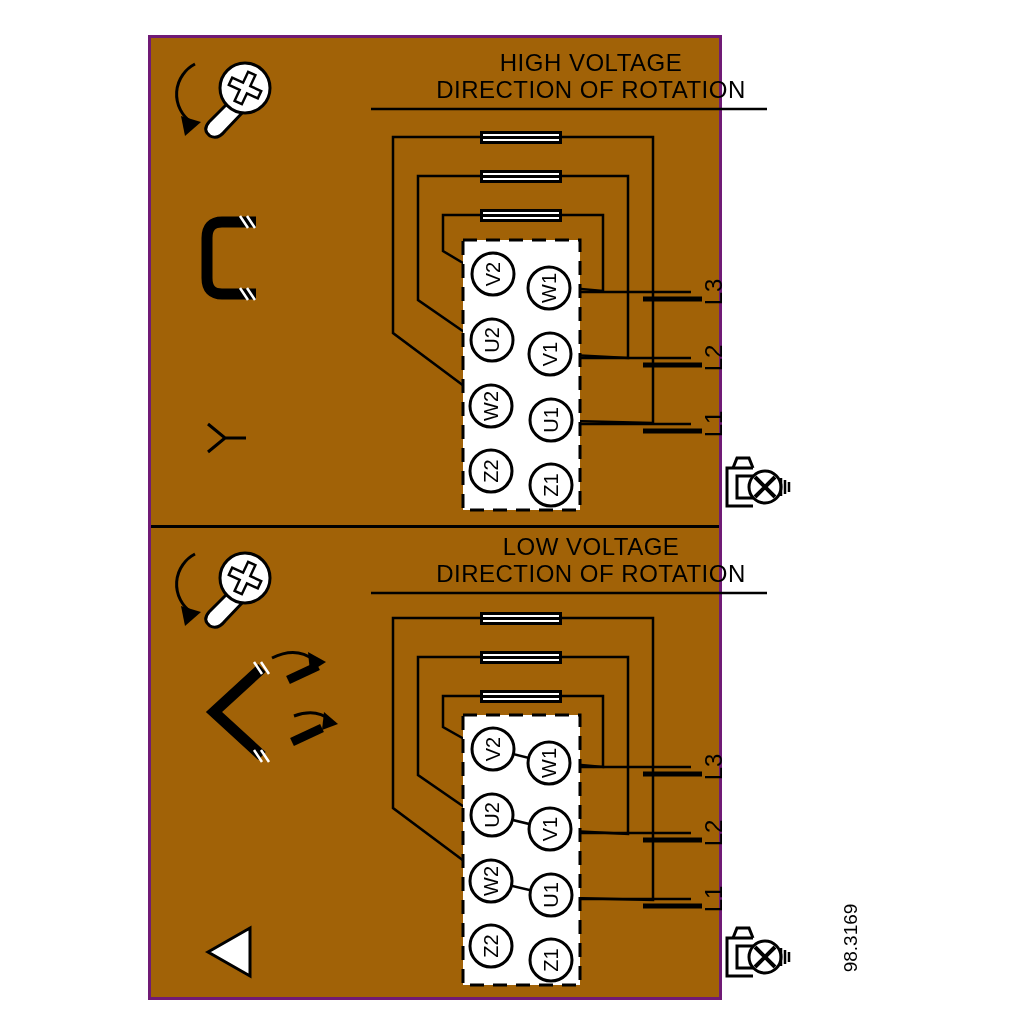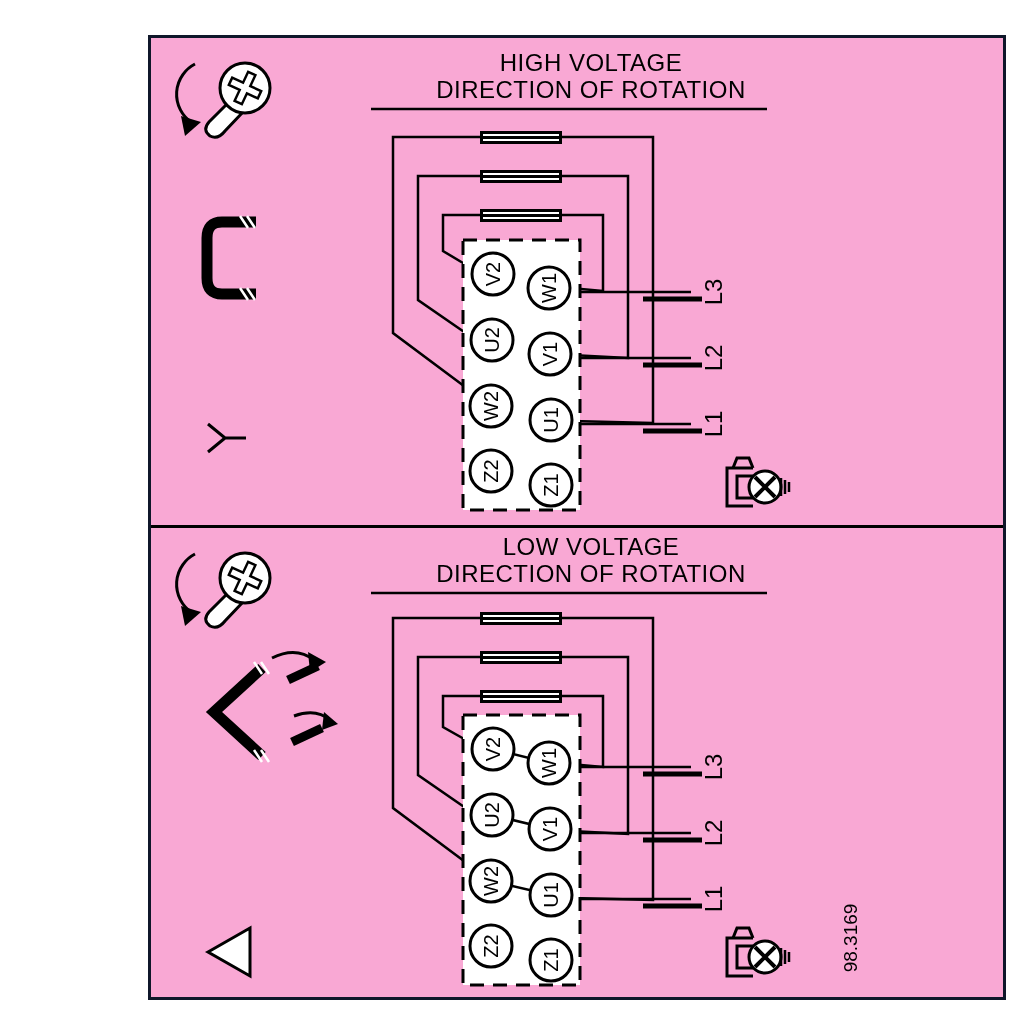--- a/index.html
+++ b/index.html
@@ -1,18 +1,18 @@
 <!DOCTYPE html>
 <html><head>
 <meta charset="utf-8">
 <style>
   html,body{margin:0;padding:0;background:#fff;}
   .stage{position:relative;width:1024px;height:1024px;background:#fff;overflow:hidden;}
-  .frame{position:absolute;left:148px;top:35px;width:858px;height:965px;
-         border:3px solid #0f172a;box-sizing:border-box;background:#f9a8d4;}
+  .frame{position:absolute;left:148px;top:35px;width:574px;height:965px;
+         border:3px solid #701a75;box-sizing:border-box;background:#a16207;}
   .panel{display:block;}
   .divider{height:3px;background:#000;width:100%;}
   
   .wire{fill:none;stroke:#000;stroke-width:2.5;}
   .w3{stroke-width:3;}
   .w4{stroke-width:4;}
   .thick5{stroke-width:5;}
   .thickstroke{fill:none;stroke:#000;stroke-width:11;}
   .w9{stroke-width:9;}
   .hatch{fill:none;stroke:#fff;stroke-width:2.5;}

